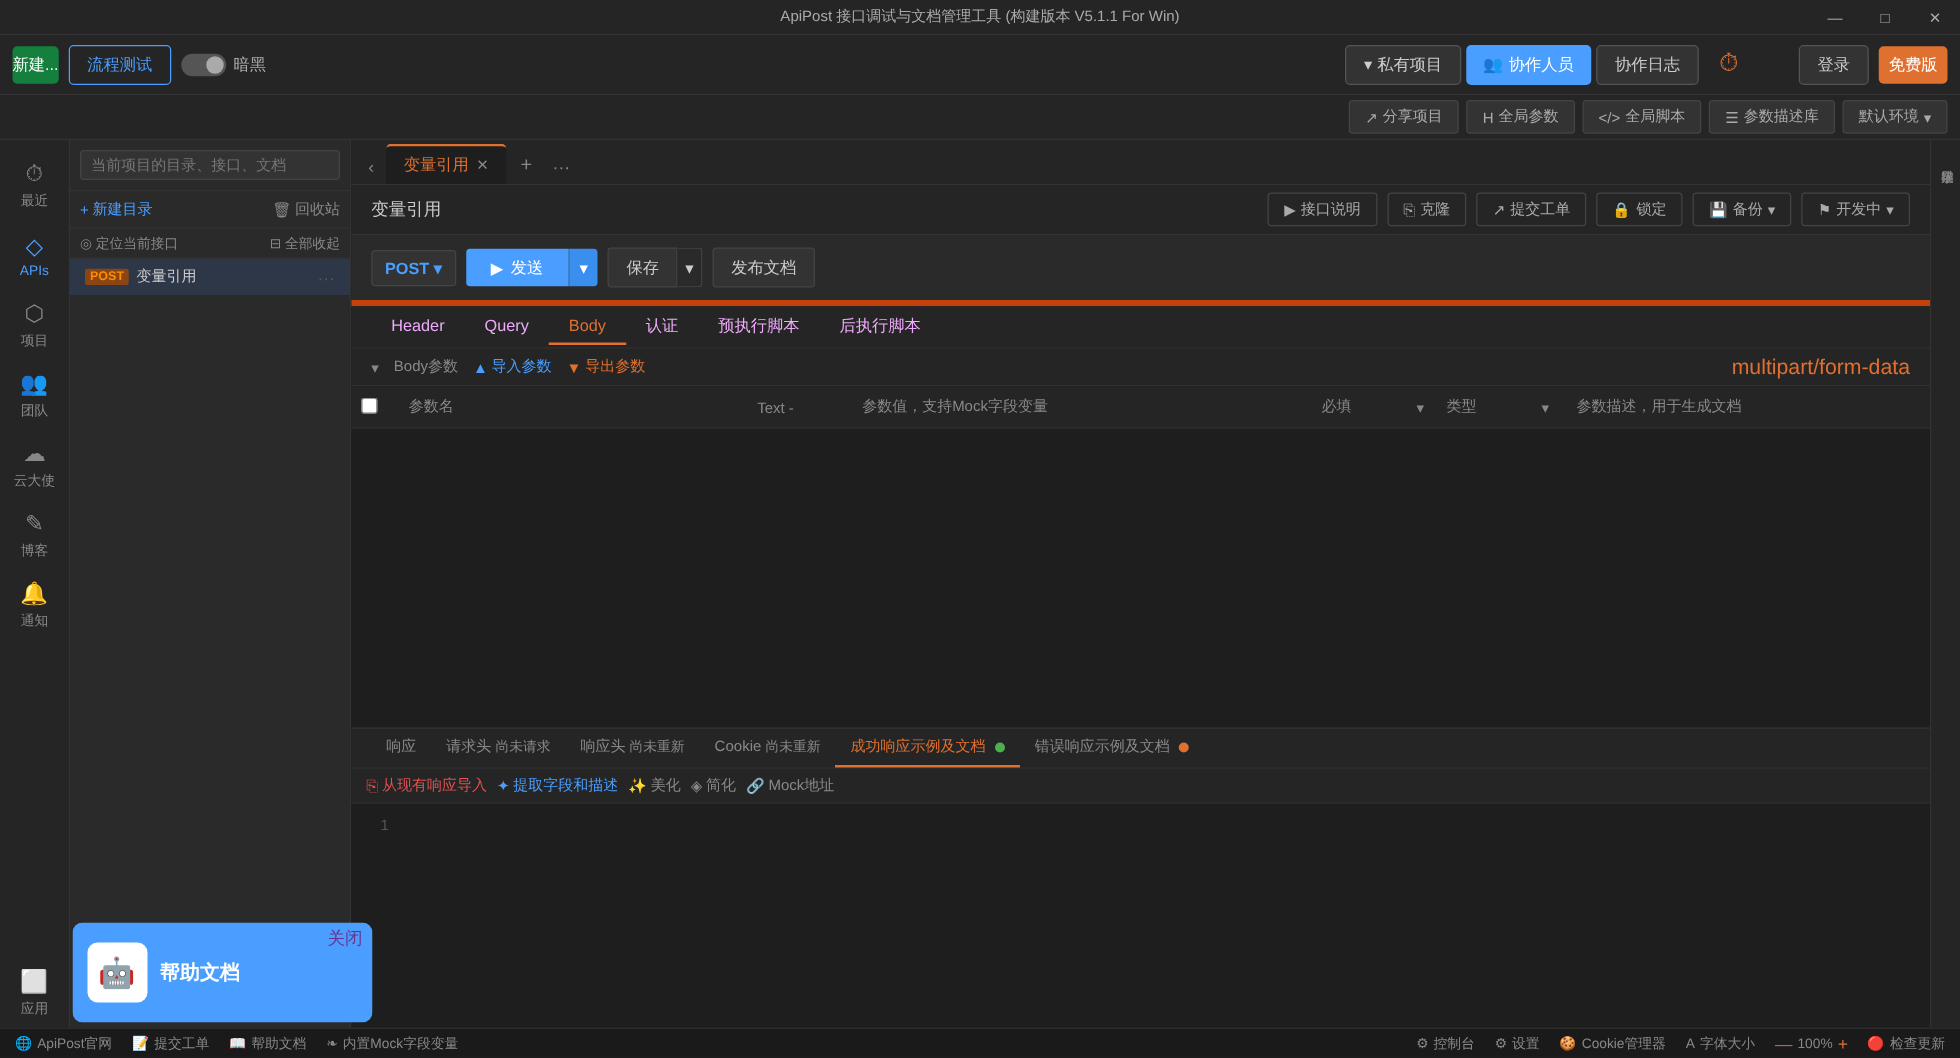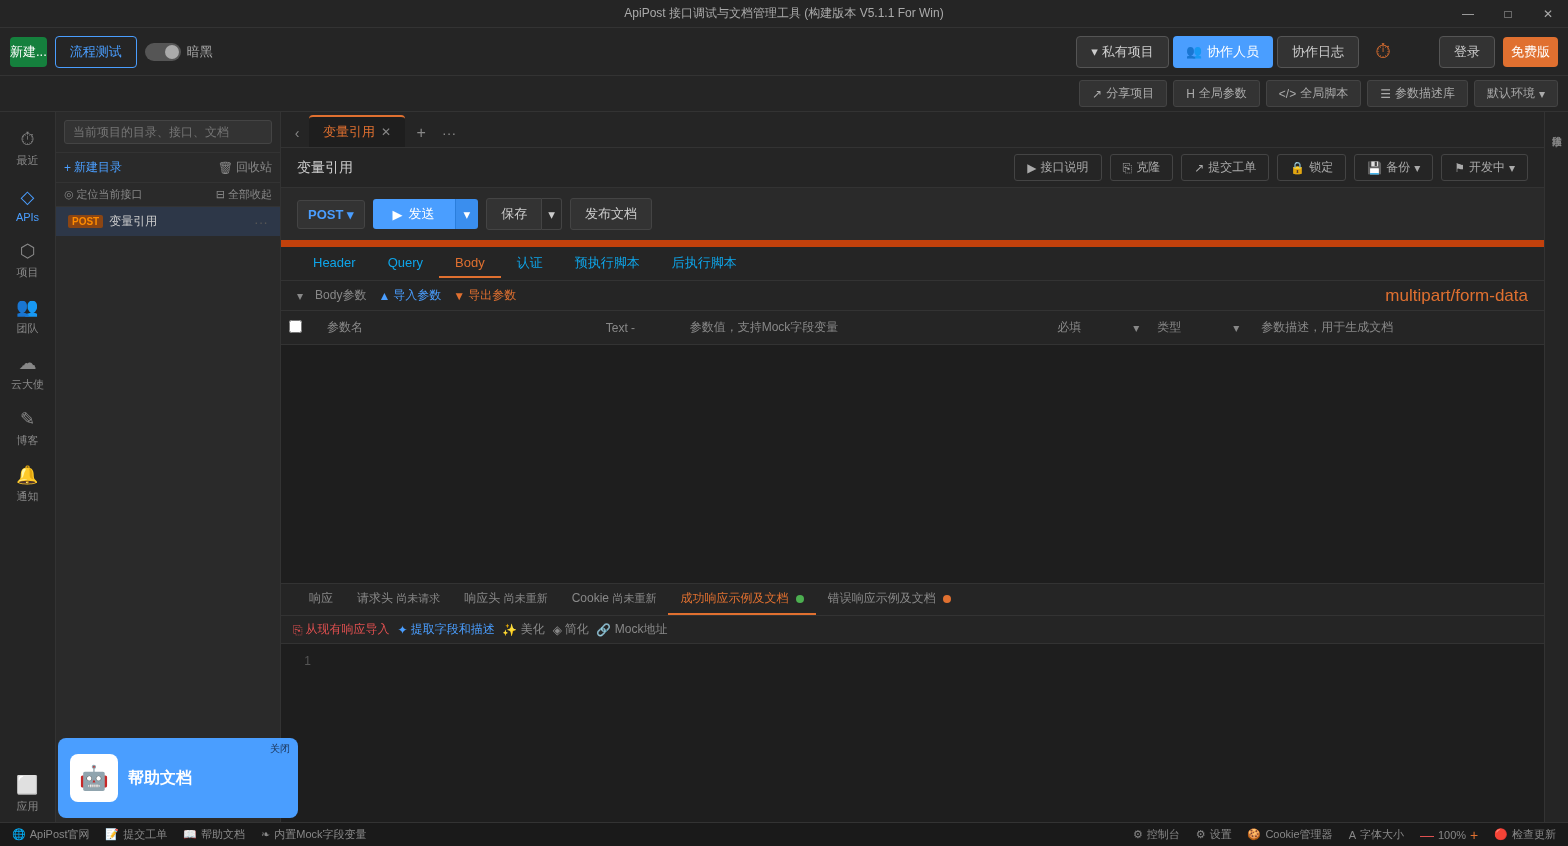--- a/index.html
+++ b/index.html
@@ -380,21 +380,21 @@
       gap: 4px;
     }
 
     
     .request-bar {
       background: #2a2a2a;
       padding: 10px 16px;
       display: flex;
       align-items: center;
       gap: 8px;
-      border-bottom: 7px solid #c2410c;
+      border-bottom: 5px solid #c2410c;
     }
     .method-select {
       background: #333;
       color: #4a9eff;
       border: 1px solid #444;
       padding: 6px 10px;
       border-radius: 3px;
       cursor: pointer;
       font-size: 13px;
       font-weight: bold;
@@ -463,21 +463,21 @@
       height: 34px;
       display: flex;
       align-items: center;
       padding: 0 16px;
       border-bottom: 1px solid #333;
       gap: 0;
     }
     .req-tab {
       padding: 6px 16px;
       cursor: pointer;
-      color: #0ea5e9;
+      color: #f0abfc;
       font-size: 13px;
       border-bottom: 2px solid transparent;
     }
     .req-tab.active {
       color: #e07030;
       border-bottom: 2px solid #e07030;
     }
 
     
     .body-toolbar {
@@ -670,22 +670,22 @@
       display: flex;
       align-items: center;
       padding: 0 12px;
       gap: 10px;
       cursor: pointer;
     }
     .help-close {
       position: absolute;
       top: 4px;
       right: 8px;
-      color: #0f172a;
-      font-size: 10px;
+      color: #701a75;
+      font-size: 14px;
       cursor: pointer;
       opacity: 0.8;
     }
     .help-icon {
       width: 48px;
       height: 48px;
       background: #fff;
       border-radius: 8px;
       display: flex;
       align-items: center;

